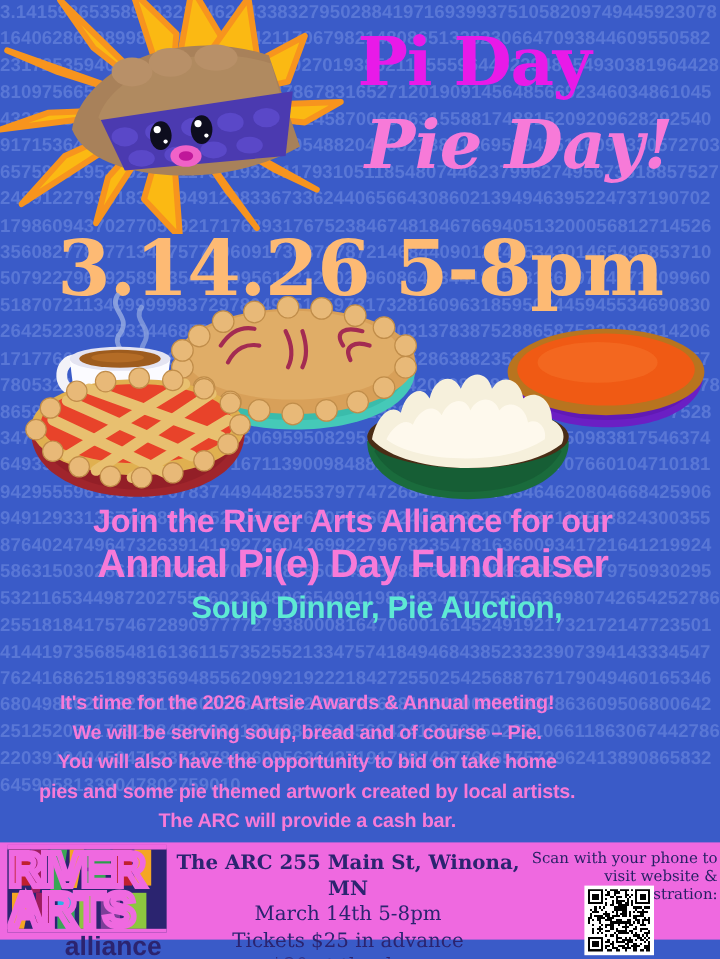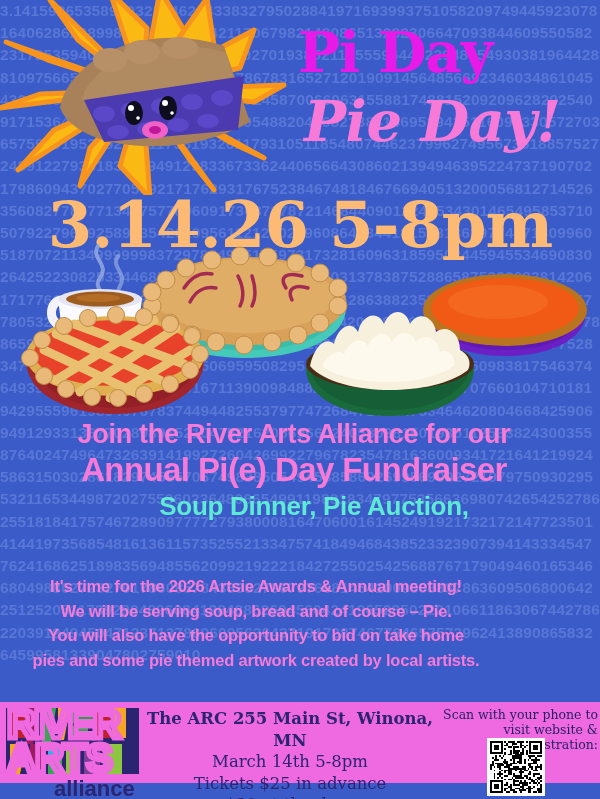--- a/index.html
+++ b/index.html
@@ -297,20 +297,21 @@
     <div class="l-join">Join the River Arts Alliance for our</div>
     <div class="l-annual">Annual Pi(e) Day Fundraiser</div>
     <div class="l-soup">Soup Dinner, Pie Auction,</div>
   </div>
 
   <div id="para">
     <div>It's time for the 2026 Artsie Awards &amp; Annual meeting!</div>
     <div>We will be serving soup, bread and of course – Pie.</div>
     <div>You will also have the opportunity to bid on take home</div>
     <div>pies and some pie themed artwork created by local artists.</div>
+    <div>The ARC will provide a cash bar.</div>
   </div>
 
   <div id="footer">
 
     <svg id="logo" viewBox="0 0 133 95">
       <rect x="0" y="0" width="133" height="73" fill="#2b2470"></rect>
 
       <g>
         <rect x="2" y="4" width="17" height="30" fill="#c0202e"></rect>
         <polygon points="20,4 34,4 27,40 20,40" fill="#9c1d5e"></polygon>

